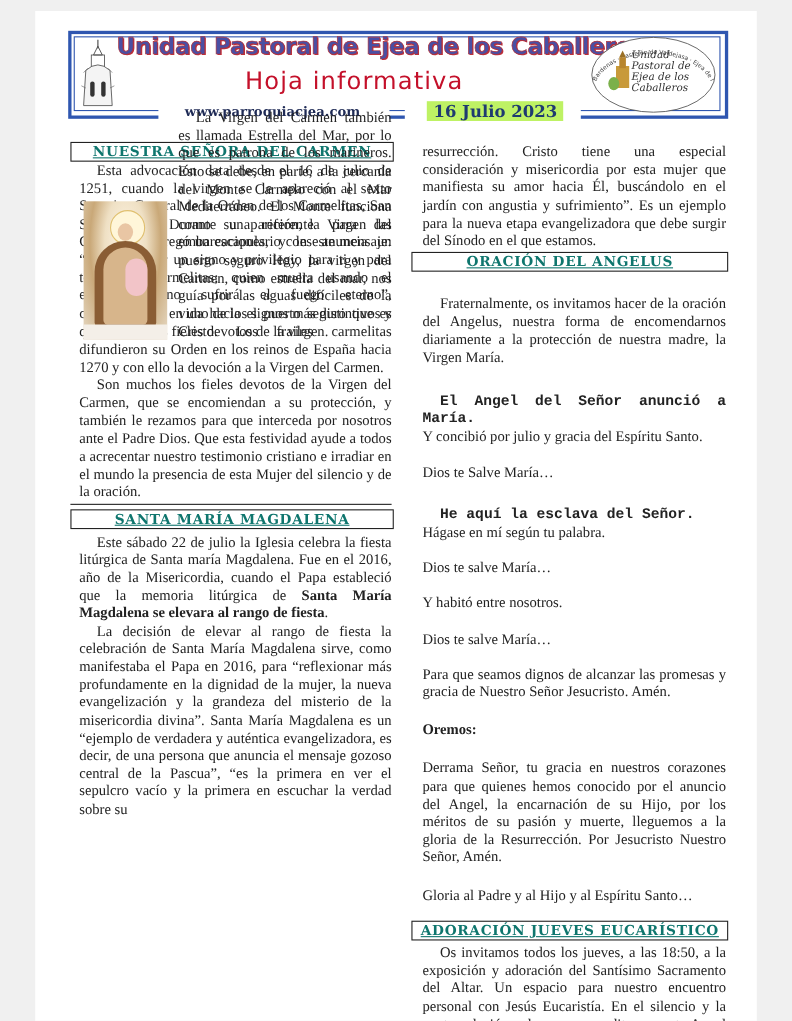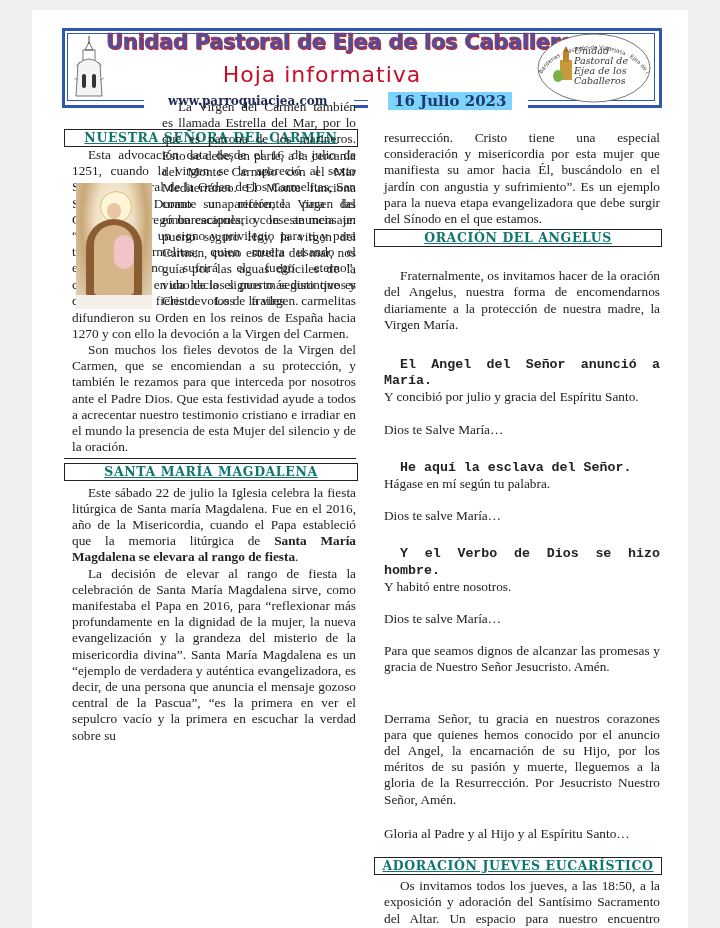--- a/index.html
+++ b/index.html
@@ -52,21 +52,21 @@
   .website {
     position: absolute; left: 100px; top: 66px;
     font-family: "DejaVu Serif", serif; font-weight: bold;
     font-size: 12px; color: #1e2a55;
     background: #fff; padding: 0 6px;
   }
   .date {
     position: absolute; left: 326px; top: 64px;
     font-family: "DejaVu Serif", serif; font-weight: bold;
     font-size: 15px; color: #1e3a70;
-    background: #7dd3fc; padding: 0 6px; text-align: right;
+    background: #bef264; padding: 0 6px; text-align: right;
   }
   .seal {
     position: absolute; left: 472px; top: 2px; width: 120px; height: 76px;
   }
   .seal-text {
     position: absolute; left: 40px; top: 16px;
     font-family: "DejaVu Serif", serif; font-style: italic;
     font-size: 9.5px; line-height: 10px; color: #333;
   }
 
@@ -198,27 +198,27 @@
   <p class="prayer-line" style="margin-top:8px;">El Angel del Señor anunció a María.</p>
   <p>Y concibió por julio y gracia del Espíritu Santo.</p>
   <div class="spacer"></div>
   <p>Dios te Salve María…</p>
   <div class="spacer"></div>
   <p class="prayer-line" style="margin-top:6px;">He aquí la esclava del Señor.</p>
   <p>Hágase en mí según tu palabra.</p>
   <div class="spacer"></div>
   <p>Dios te salve María…</p>
   <div class="spacer"></div>
-  <p class="prayer-line" style="margin-top:6px;">Y el Verbo de Dios se hizo hombre.</p>
   <p>Y habitó entre nosotros.</p>
   <div class="spacer"></div>
   <p>Dios te salve María…</p>
   <div class="spacer"></div>
   <p>Para que seamos dignos de alcanzar las promesas y gracia de Nuestro Señor Jesucristo. Amén.</p>
   <div class="spacer"></div>
+  <p class="bold" style="margin-top:2px;">Oremos:</p>
   <div class="spacer"></div>
   <p style="margin-top:3px;">Derrama Señor, tu gracia en nuestros corazones para que quienes hemos conocido por el anuncio del Angel, la encarnación de su Hijo, por los méritos de su pasión y muerte, lleguemos a la gloria de la Resurrección. Por Jesucristo Nuestro Señor, Amén.</p>
   <div class="spacer"></div>
   <p style="margin-top:2px;">Gloria al Padre y al Hijo y al Espíritu Santo…</p>
 
   <div class="section-head" style="margin-top:15px;">ADORACIÓN JUEVES EUCARÍSTICO</div>
   <p class="indent" style="margin-top:3px;">Os invitamos todos los jueves, a las 18:50, a la exposición y adoración del Santísimo Sacramento del Altar. Un espacio para nuestro encuentro personal con Jesús Eucaristía. En el silencio y la contemplación, adoramos y meditamos ante Aquel que es nuestra fortaleza y fuente de inspiración y fe.</p>
 </div>
 
 </body></html>

